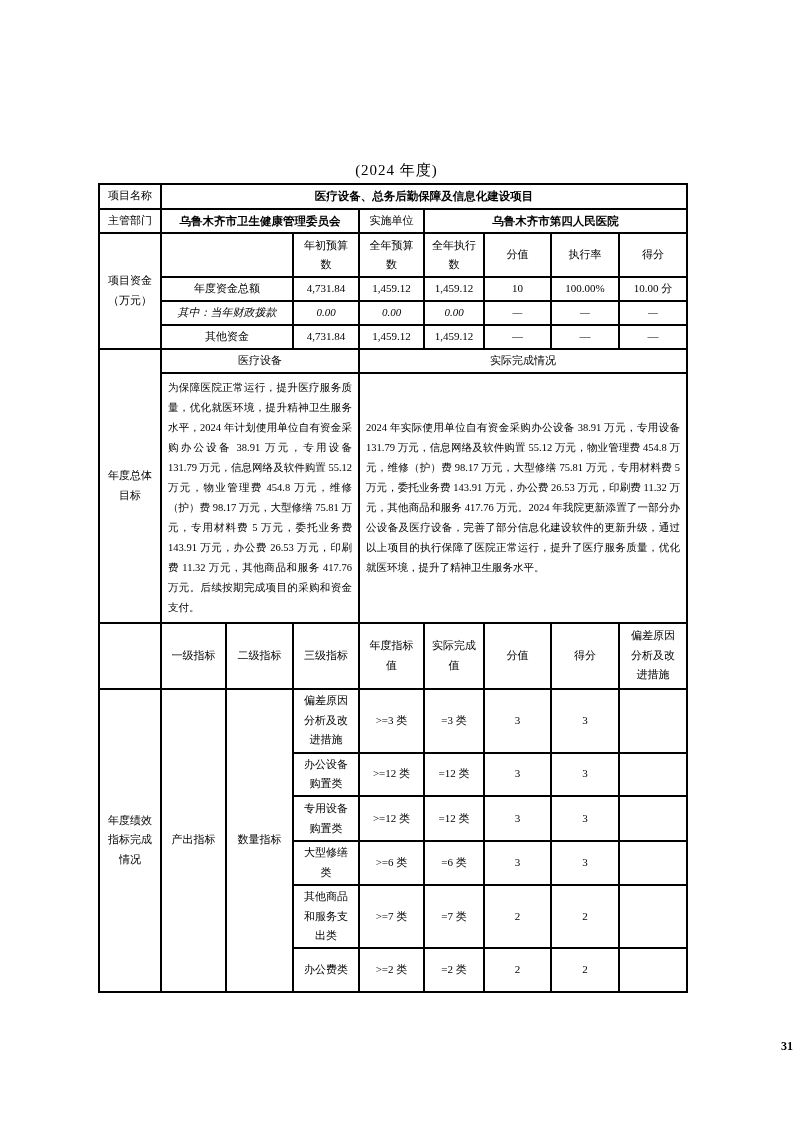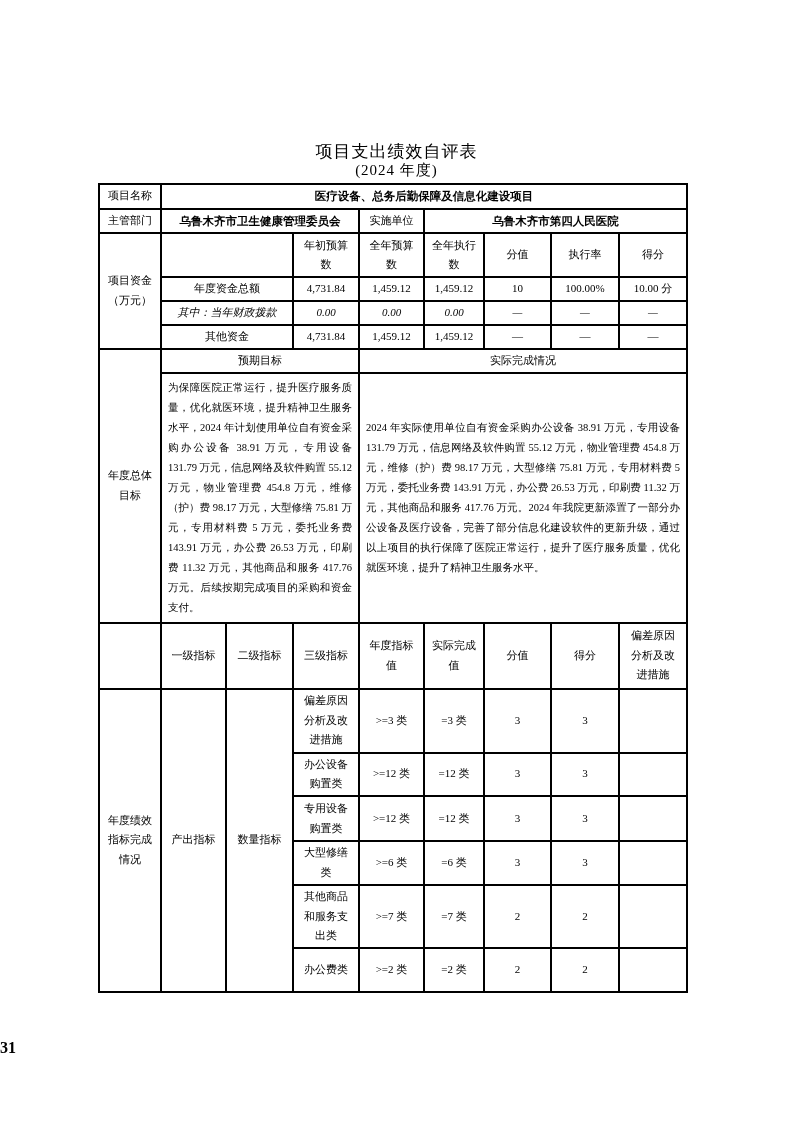--- a/index.html
+++ b/index.html
@@ -57,29 +57,28 @@
   tr.r-gbody{height:249px;}
   tr.r-ihead{height:66px;}
   tr.r-i1{height:64px;}
   tr.r-i2{height:40px;}
   tr.r-i3{height:45px;}
   tr.r-i4{height:42px;}
   tr.r-i5{height:63px;margin-top:12px;}
   tr.r-i6{height:44px;}
   .page-number{
     position:absolute;top:1039px;left:0;width:100%;
-    text-align:left;font-size:16px;font-weight:bold;
+    text-align:right;font-size:12px;font-weight:bold;
   }
 </style>
 </head>
 <body>
 
 <div class="page">
 
-  <div class="doc-title">项目支出绩效自评表</div>
   <div class="doc-subtitle">(2024 年度)</div>
 
   <table class="main">
     <colgroup>
       <col style="width:62px">
         <col style="width:65px">
         <col style="width:67px">
       <col style="width:66px">
         <col style="width:65px">
         <col style="width:60px">
@@ -137,21 +136,21 @@
       <td>4,731.84</td>
       <td>1,459.12</td>
       <td>1,459.12</td>
       <td>—</td>
       <td>—</td>
       <td>—</td>
     </tr>
 
     <tr class="r-ghead">
       <td rowspan="2" class="cjkwrap">年度总体目标</td>
-      <td colspan="3">预期目标</td>
+      <td colspan="3">医疗设备</td>
       <td colspan="5">实际完成情况</td>
     </tr>
 
     <tr class="r-gbody">
       <td colspan="3" class="goal-cell">为保障医院正常运行，提升医疗服务质量，优化就医环境，提升精神卫生服务水平，2024 年计划使用单位自有资金采购办公设备 38.91 万元，专用设备 131.79 万元，信息网络及软件购置 55.12 万元，物业管理费 454.8 万元，维修（护）费 98.17 万元，大型修缮 75.81 万元，专用材料费 5 万元，委托业务费 143.91 万元，办公费 26.53 万元，印刷费 11.32 万元，其他商品和服务 417.76 万元。后续按期完成项目的采购和资金支付。</td>
       <td colspan="5" class="goal-cell">2024 年实际使用单位自有资金采购办公设备 38.91 万元，专用设备 131.79 万元，信息网络及软件购置 55.12 万元，物业管理费 454.8 万元，维修（护）费 98.17 万元，大型修缮 75.81 万元，专用材料费 5 万元，委托业务费 143.91 万元，办公费 26.53 万元，印刷费 11.32 万元，其他商品和服务 417.76 万元。2024 年我院更新添置了一部分办公设备及医疗设备，完善了部分信息化建设软件的更新升级，通过以上项目的执行保障了医院正常运行，提升了医疗服务质量，优化就医环境，提升了精神卫生服务水平。</td>
     </tr>
 
     <tr class="r-ihead">
       <td></td>

